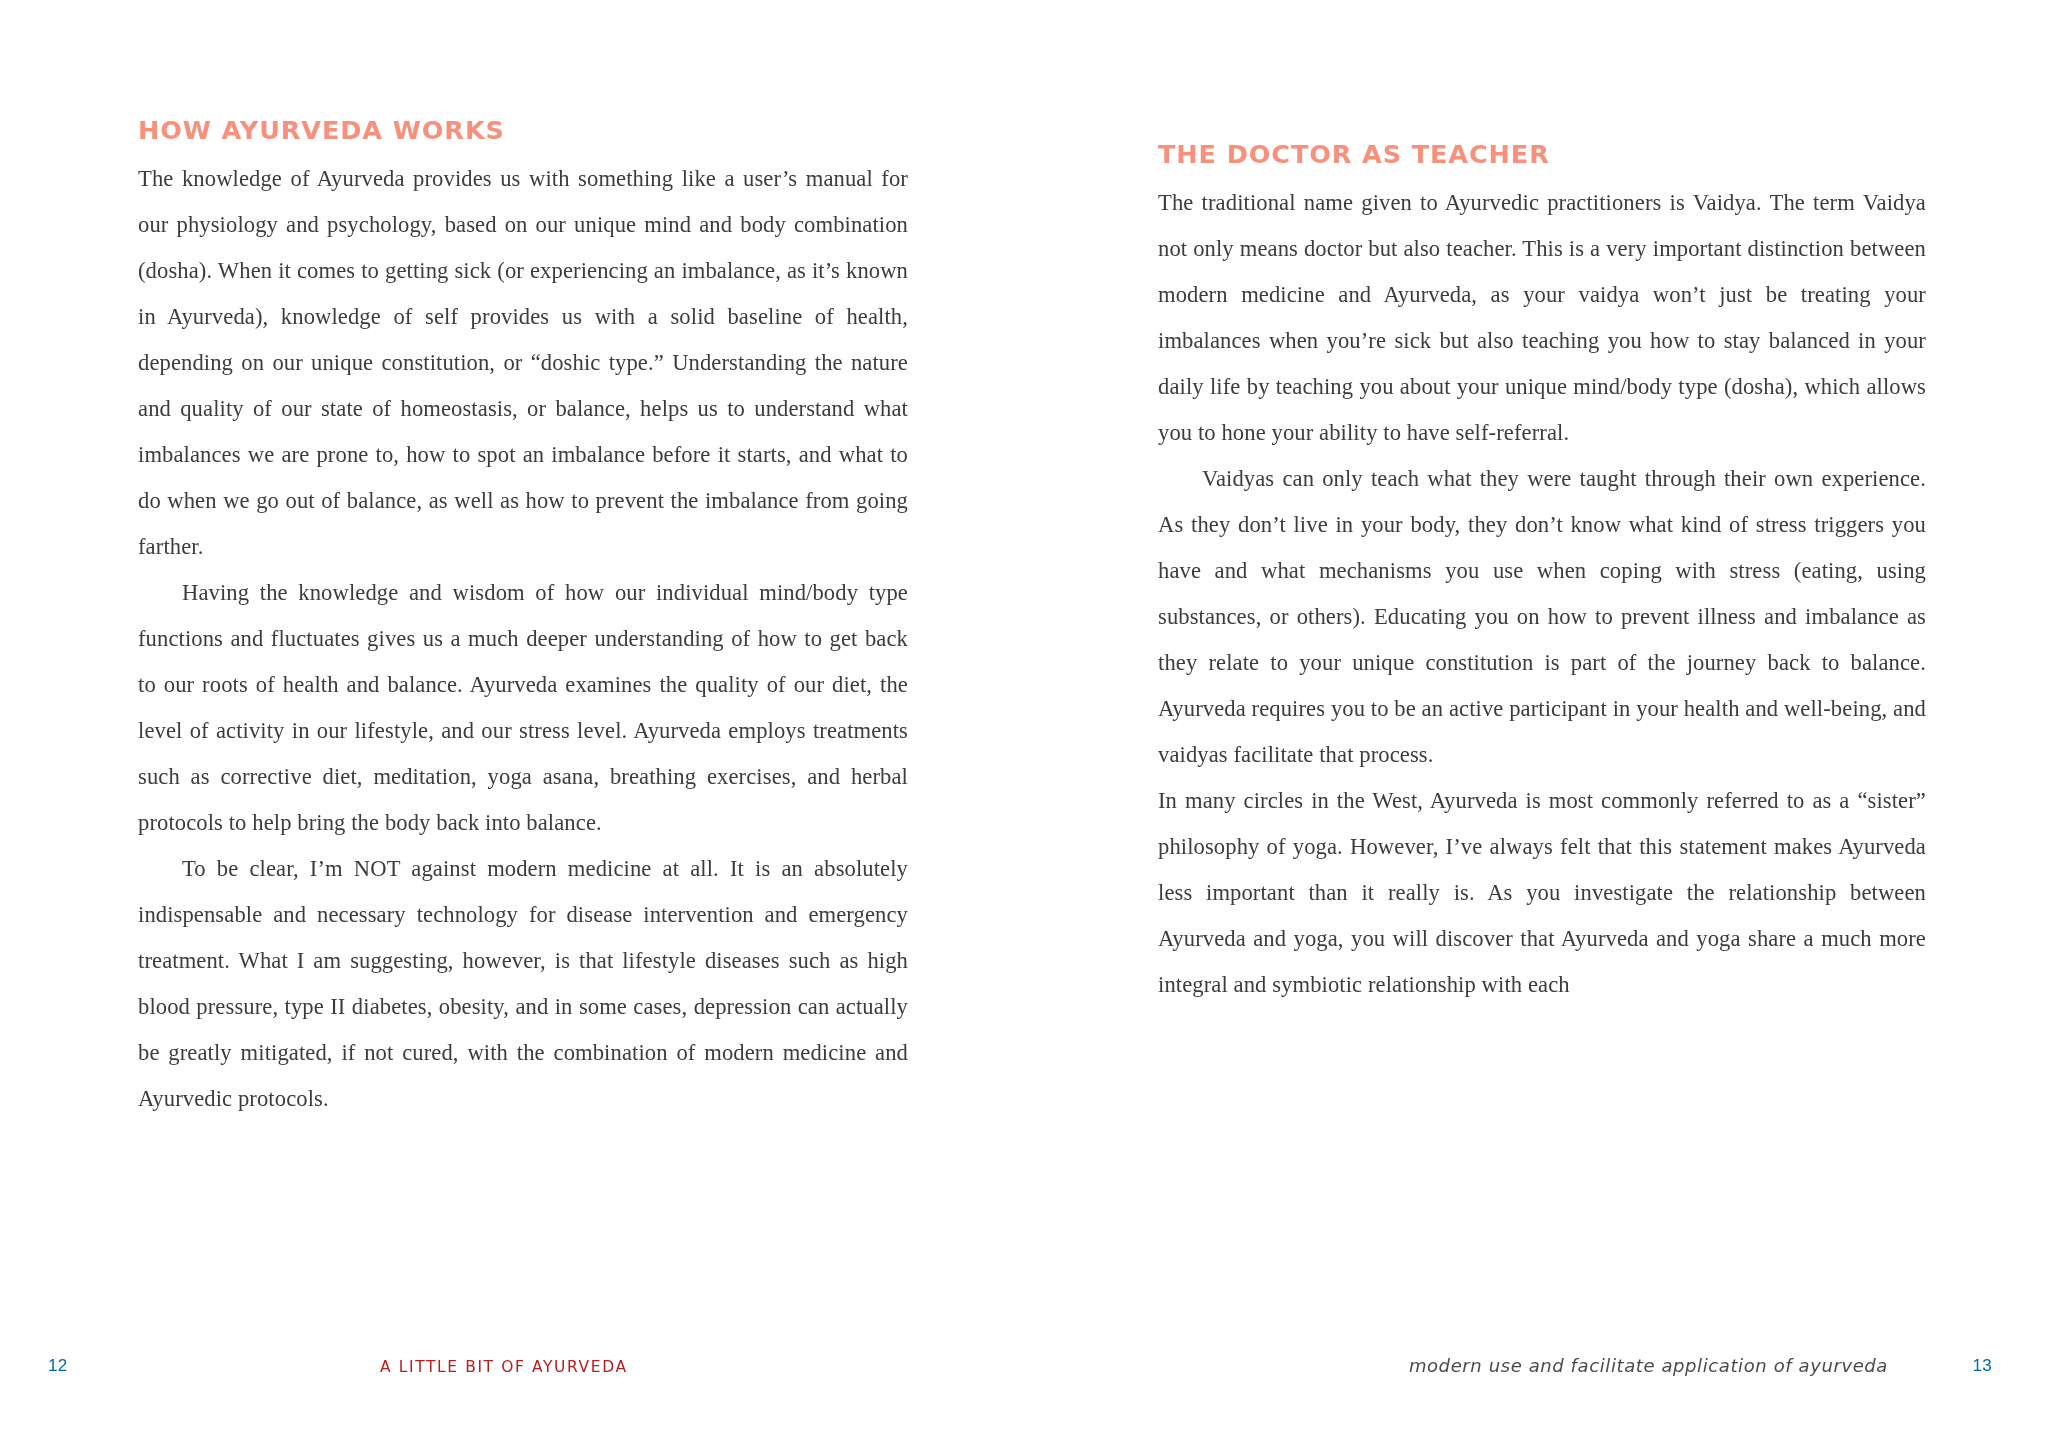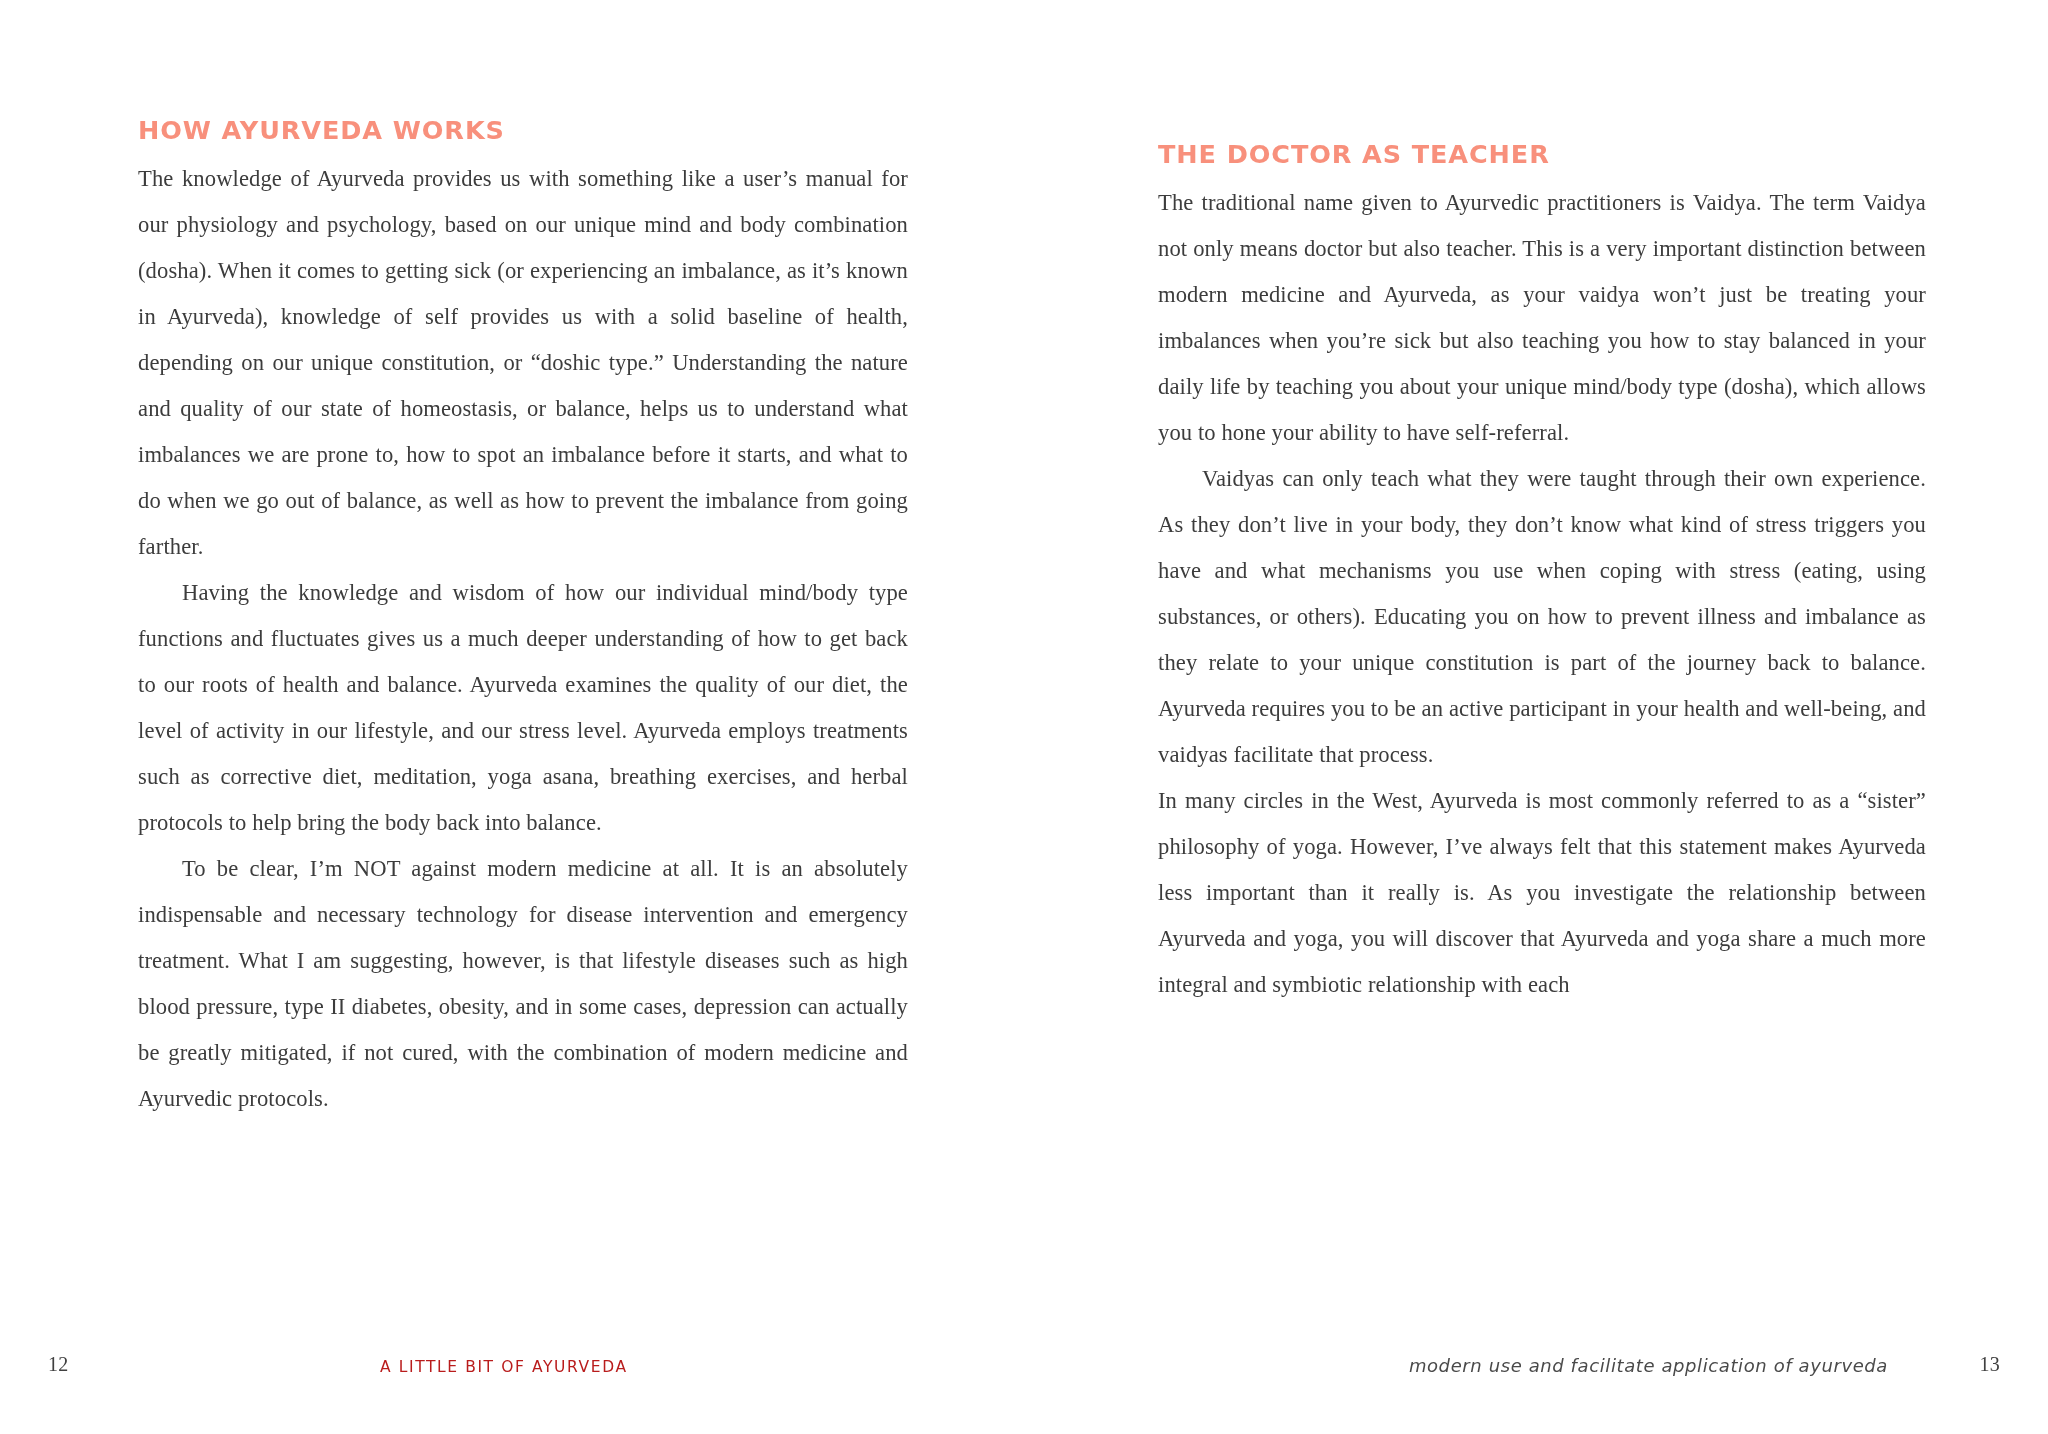--- a/index.html
+++ b/index.html
@@ -58,27 +58,27 @@
   }
   .footer {
     position: absolute;
     bottom: 58px;
     left: 0;
     right: 0;
     height: 24px;
   }
   .folio {
     position: absolute;
-    font-family: Liberation Serif, serif;
-    font-size: 20px;
-    color: #404040;
+    font-family: Liberation Sans, sans-serif;
+    font-size: 17px;
+    color: #0369a1;
     letter-spacing: 0.3px;
   }
   .folio-left-num { left: 48px; bottom: 0; }
-  .folio-right-num { right: 48px; bottom: 0; }
+  .folio-right-num { right: 56px; bottom: 0; }
   .runhead {
     position: absolute;
     bottom: 0;
     font-family: "DejaVu Sans", sans-serif;
     font-size: 15.5px;
     letter-spacing: 1.6px;
     color: #b91c1c;
   }
   .runhead-left {
     left: 380px;

